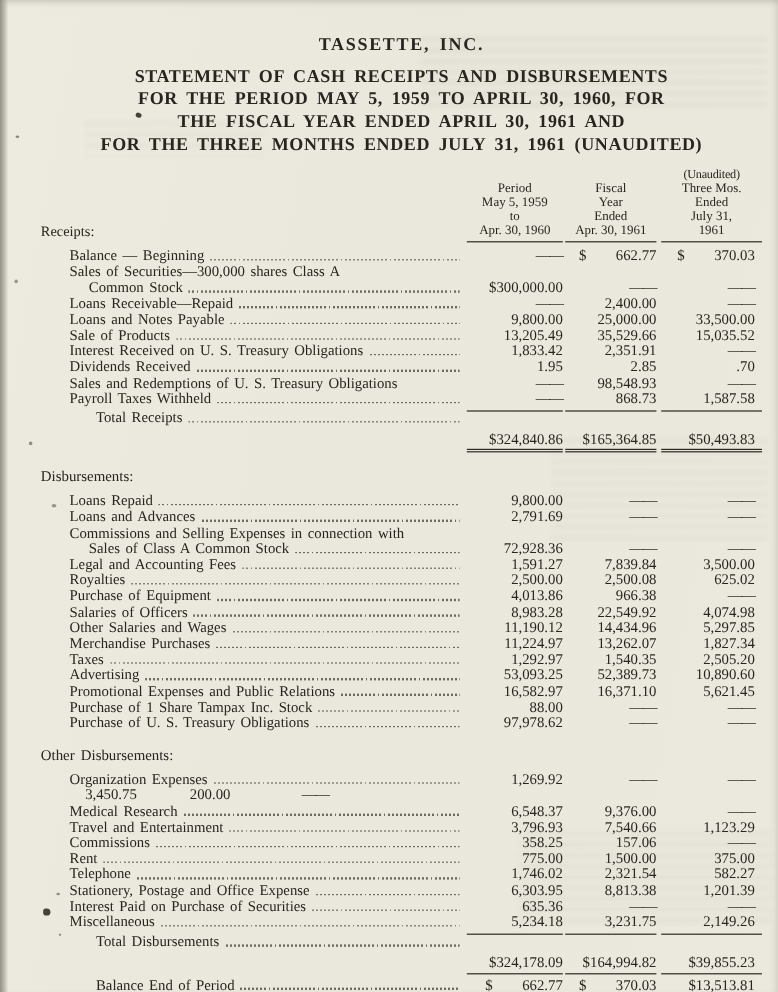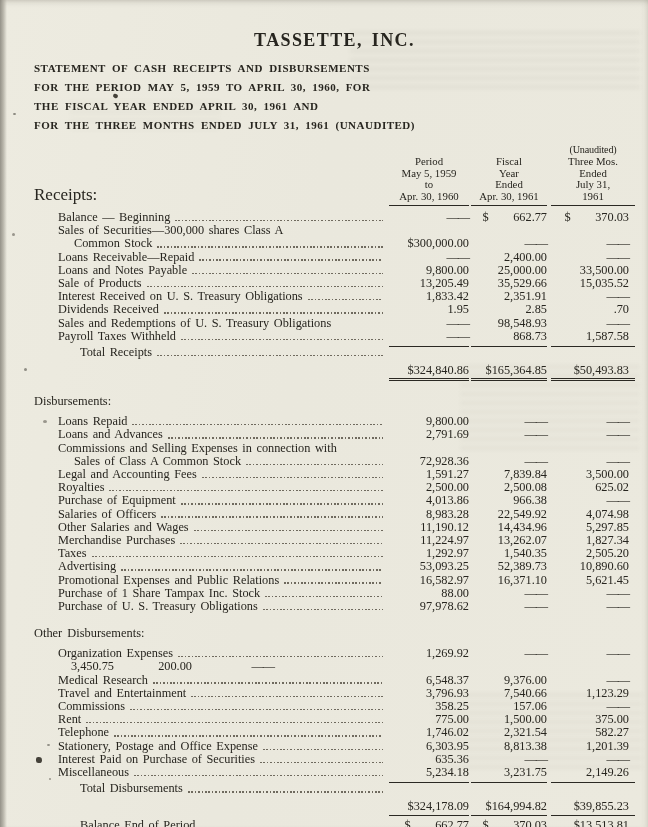--- a/index.html
+++ b/index.html
@@ -21,27 +21,27 @@
   .spk{position:absolute;border-radius:50%;background:#45423a;}
   .s1{left:113px;top:94px;width:5px;height:4px;transform:rotate(20deg);}
   .s2{left:13px;top:113px;width:3px;height:2px;opacity:.6;}
   .s3{left:12px;top:233px;width:3px;height:3px;opacity:.5;}
   .s4{left:24px;top:368px;width:3px;height:3px;opacity:.55;}
   .s5{left:43px;top:420px;width:4px;height:3px;opacity:.5;}
   .s6{left:36px;top:757px;width:6px;height:6px;border-radius:40% 60% 55% 45%;}
   .s7{left:49px;top:778px;width:2px;height:2px;opacity:.5;}
   .s8{left:47px;top:744px;width:3px;height:2px;opacity:.55;}
 
-  .company{font-size:18px;font-weight:bold;text-align:center;margin:0;
+  .company{font-size:15px;font-weight:bold;text-align:center;margin:0;
     letter-spacing:1.4px;word-spacing:3px;}
-  .title{margin-top:8px;font-weight:bold;font-size:11px;
+  .title{margin-top:8px;text-align:center;font-weight:bold;font-size:15px;
     line-height:19px;letter-spacing:.5px;word-spacing:3px;}
 
   .head-row{display:flex;align-items:flex-end;margin-top:9px;}
-  .head-left{flex:1;font-size:17px;padding-bottom:1px;word-spacing:2px;}
+  .head-left{flex:1;font-size:12px;padding-bottom:1px;word-spacing:2px;}
   .colhead{font-size:10.8px;line-height:11.8px;text-align:center;
     border-bottom:1px solid #2b2923;padding-bottom:2px;flex:none;}
   .w1{width:80px;} .w2{width:76px;margin-left:2px;} .w3{width:84px;margin-left:4px;box-sizing:border-box;}
   .note{font-size:10.2px;letter-spacing:-.2px;}
 
   #table-body{margin-top:5px;}
   .row{display:flex;align-items:flex-start;font-size:12.3px;line-height:13.2px;}
   .lab{flex:1;display:flex;align-items:baseline;min-width:0;}
   .lbl{word-spacing:1.5px;white-space:nowrap;}
   .i1 .lab{padding-left:24px;} .i2 .lab{padding-left:40px;} .i3 .lab{padding-left:46px;}

